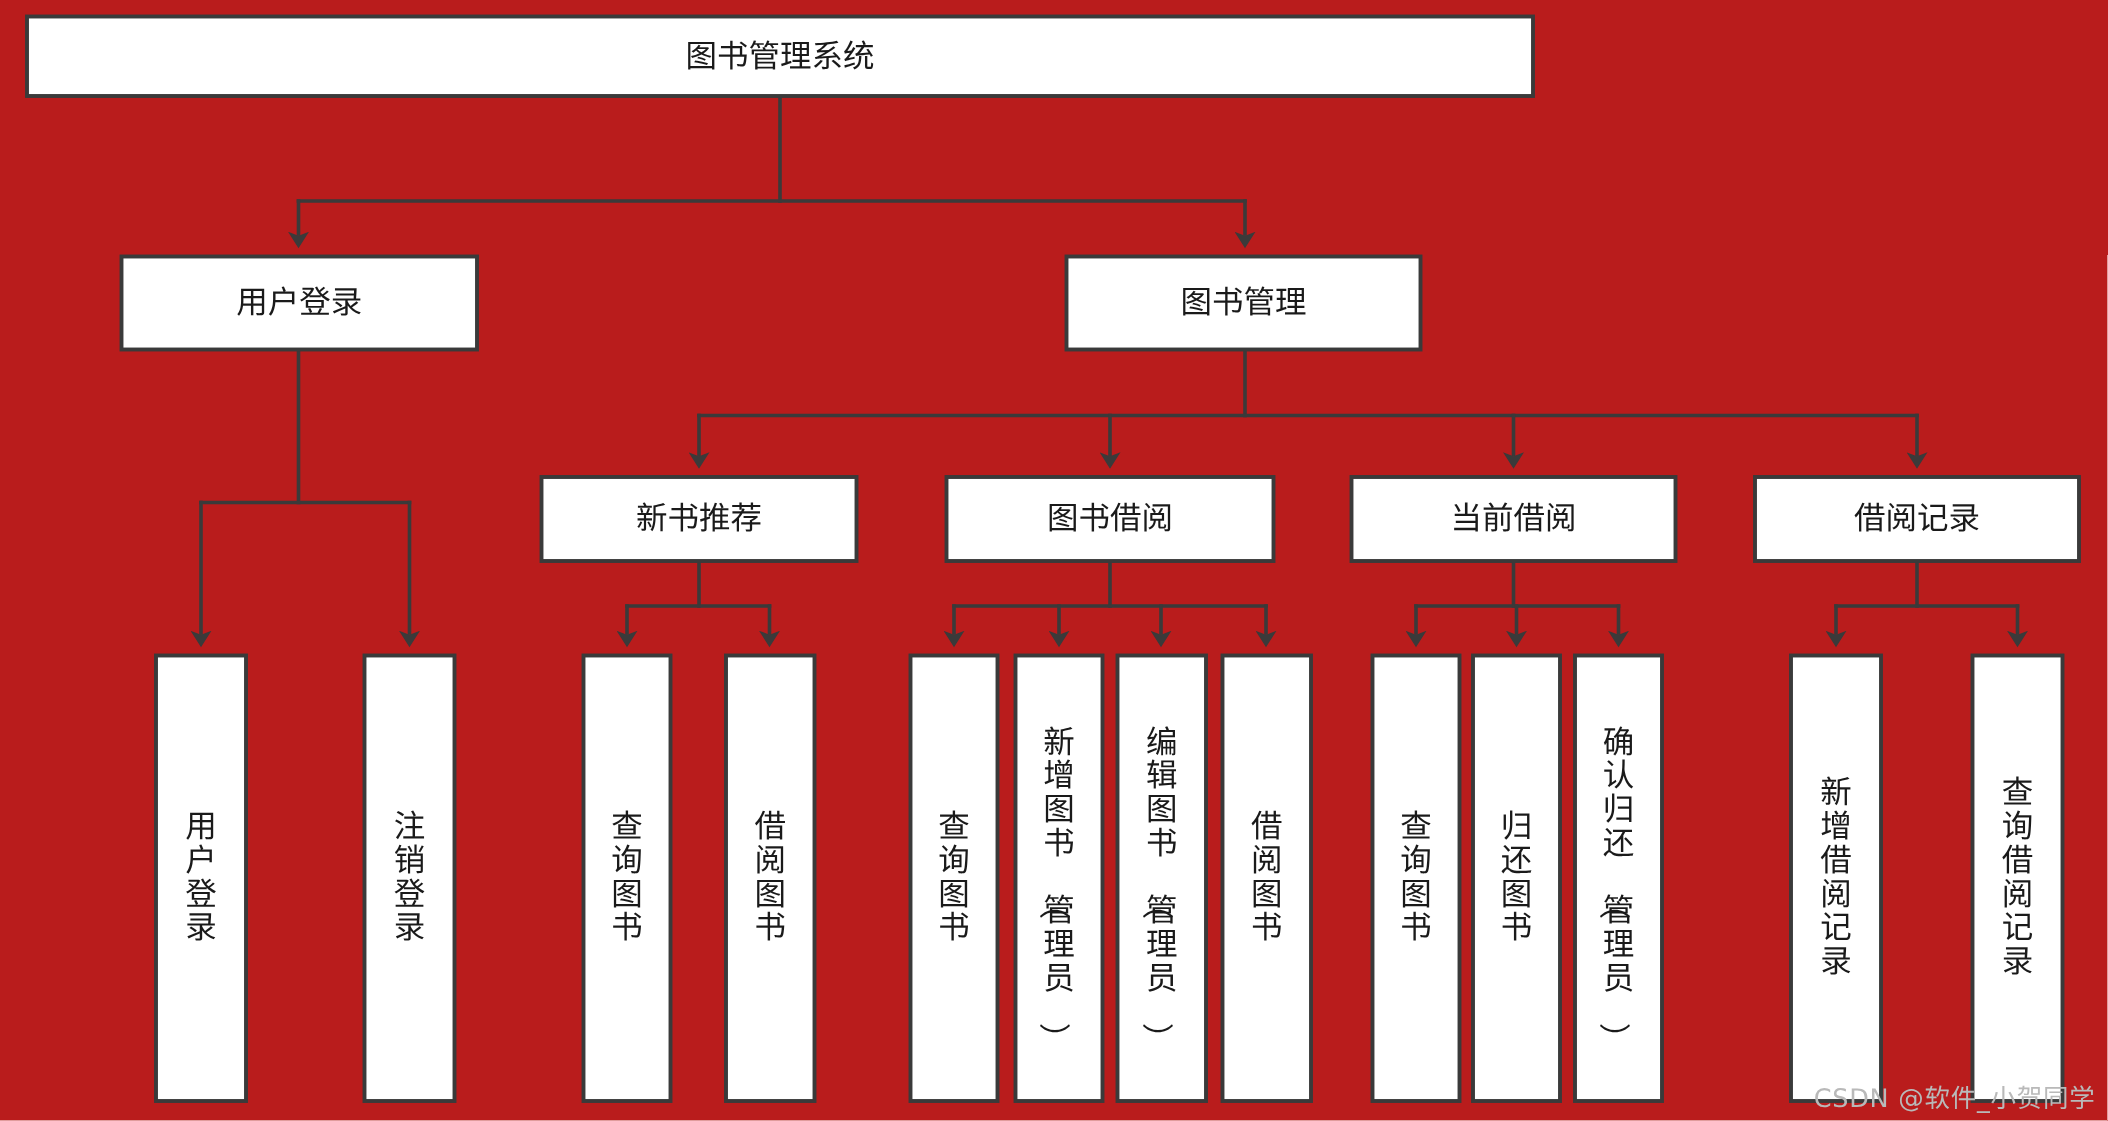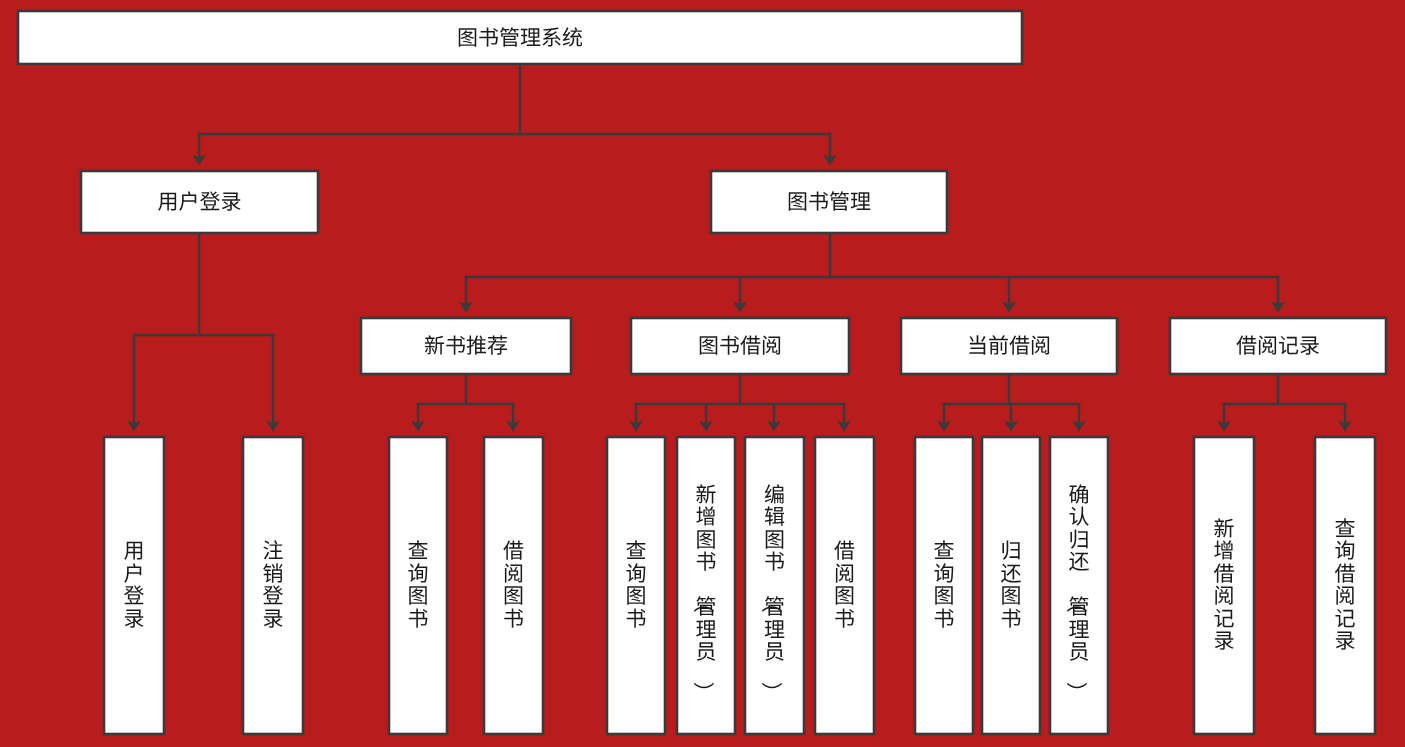--- a/index.html
+++ b/index.html
@@ -210,13 +210,14 @@
             <text class="node-label-vertical" x="1224" y="535.55" font-size="21"><tspan x="1224">新</tspan><tspan x="1224" dy="22.5">增</tspan><tspan x="1224" dy="22.5">借</tspan><tspan x="1224" dy="22.5">阅</tspan><tspan x="1224" dy="22.5">记</tspan><tspan x="1224" dy="22.5">录</tspan></text>
           </g>
           <g>
             <rect class="node-box" x="1315" y="437" width="60" height="297"></rect>
             <text class="node-label-vertical" x="1345" y="535.55" font-size="21"><tspan x="1345">查</tspan><tspan x="1345" dy="22.5">询</tspan><tspan x="1345" dy="22.5">借</tspan><tspan x="1345" dy="22.5">阅</tspan><tspan x="1345" dy="22.5">记</tspan><tspan x="1345" dy="22.5">录</tspan></text>
           </g>
         </g>
     </g>
   </svg>
 
+  <div class="watermark">CSDN @软件_小贺同学</div>
 </div>
 
 </body></html>

